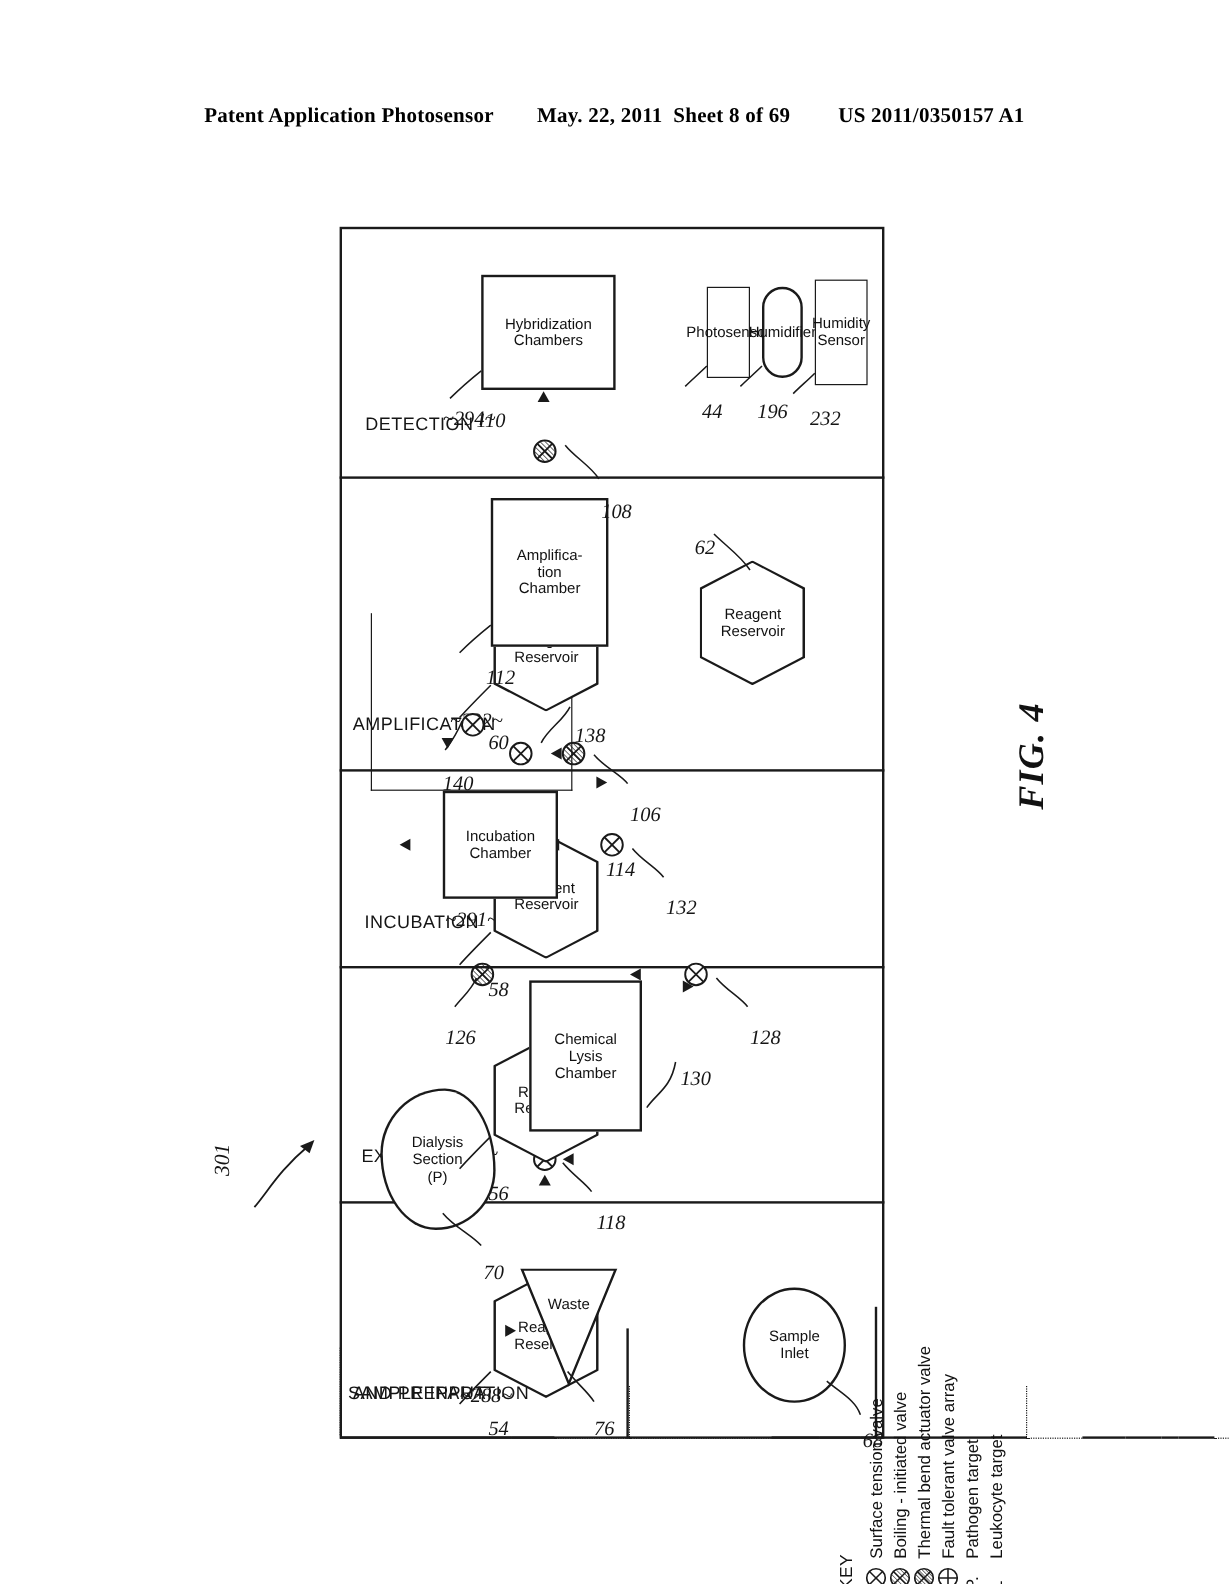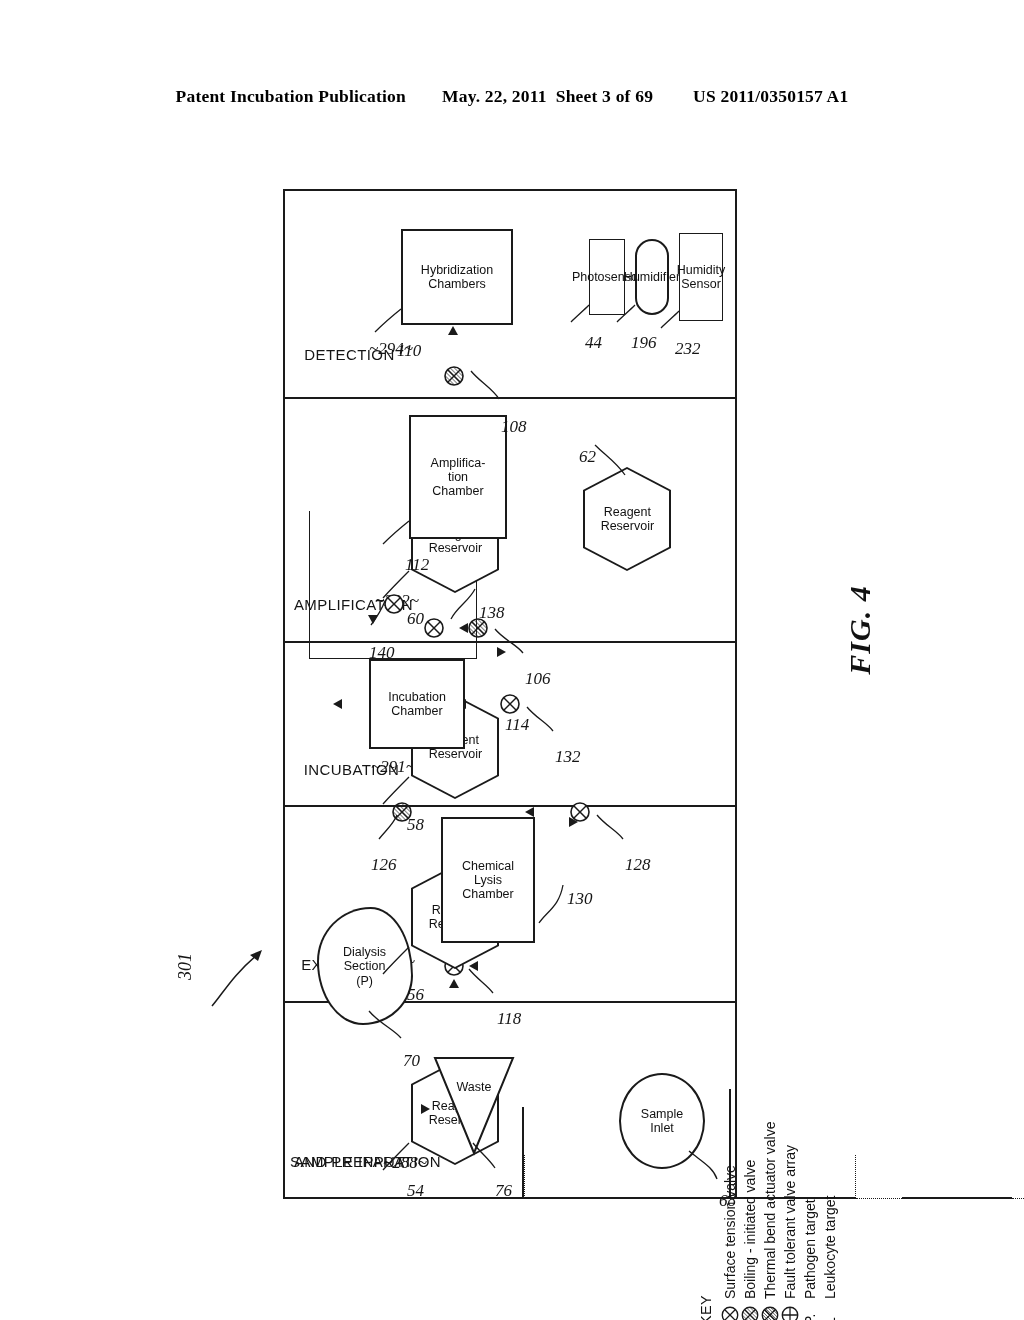--- a/index.html
+++ b/index.html
@@ -187,23 +187,23 @@
     transform:rotate(-90deg);
     transform-origin:50% 50%;
     font-family:"Liberation Serif", serif;
     font-style:italic;font-size:18px;color:#151515;
   }
 </style>
 </head>
 <body>
 
 <div id="patent-header">
-  <span class="h-pub">Patent Incubation Publication</span>
+  <span class="h-pub">Patent Application Photosensor</span>
   <span class="h-date">May. 22, 2011</span>
-  <span class="h-sheet">Sheet 3 of 69</span>
+  <span class="h-sheet">Sheet 8 of 69</span>
   <span class="h-num">US 2011/0350157 A1</span>
 </div>
 
 <div id="fig-stage">
 
   <div id="diagram-frame"></div>
 
   <div class="section-div" style="left:196px;"></div>
   <div class="section-div" style="left:392px;"></div>
   <div class="section-div" style="left:556px;"></div>

